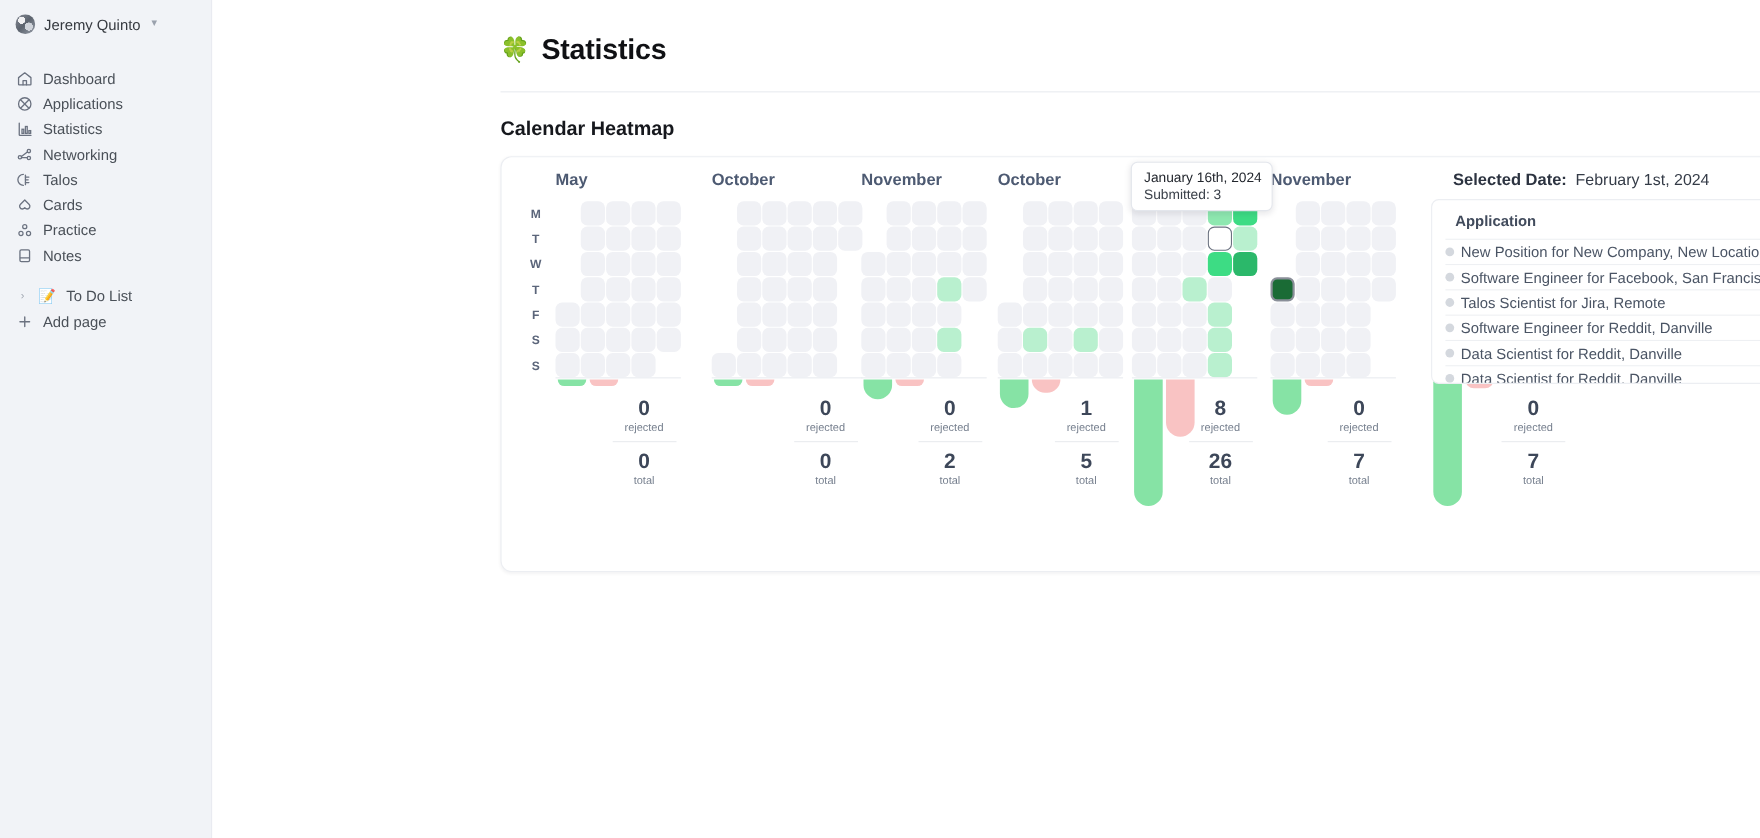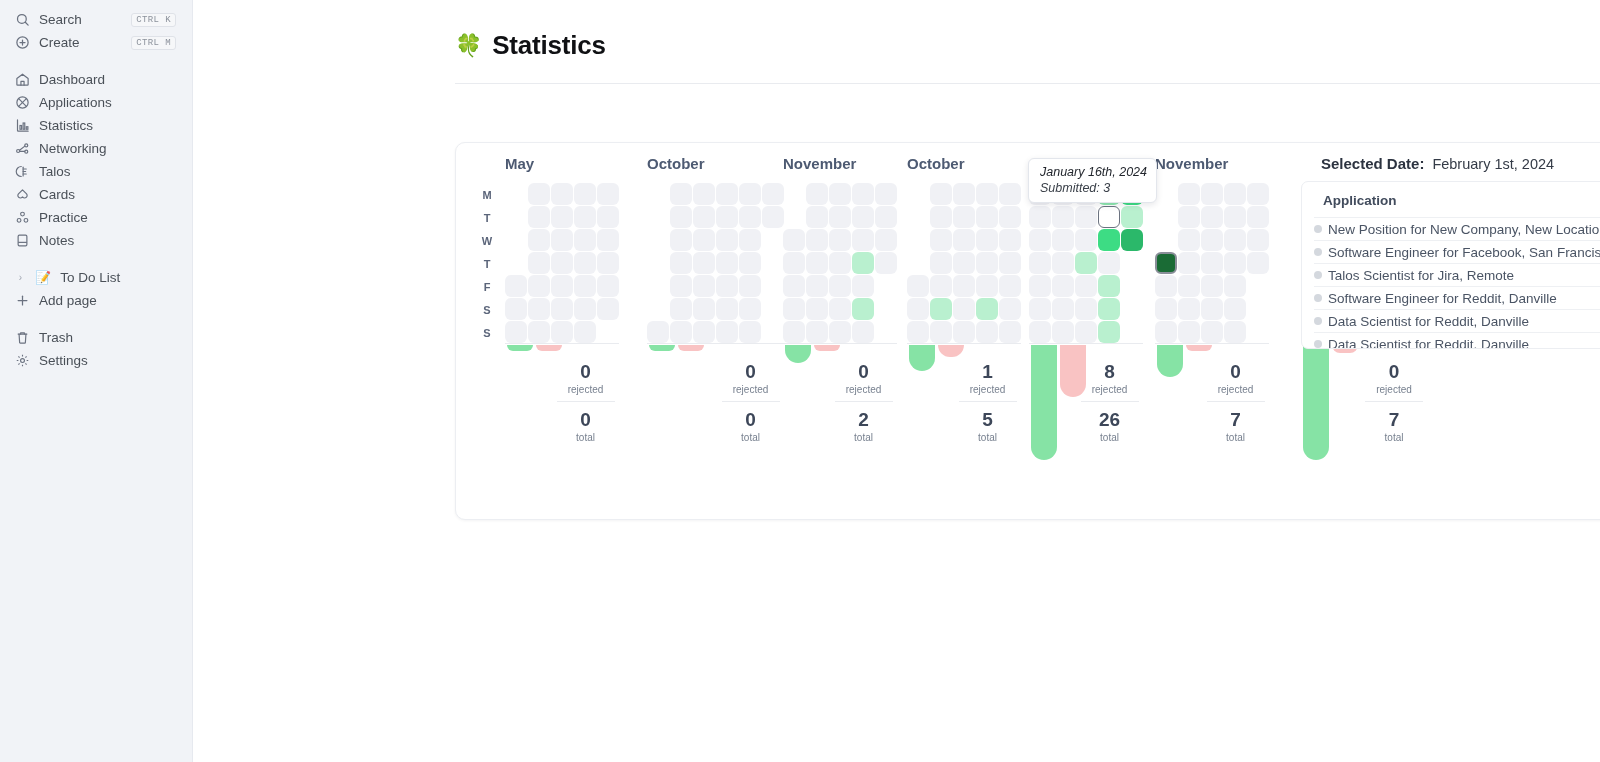--- a/index.html
+++ b/index.html
@@ -142,44 +142,26 @@
   }
   .dot { width: 8px; height: 8px; border-radius: 50%; background: #d4d8de; flex: 0 0 8px; }
 </style>
 </head>
 <body>
 
 <div class="app">
 
   <aside class="sidebar">
 
-
-    <div class="nav-group">
-      <div class="nav-item">
-        <span class="ic">
-          <svg viewBox="0 0 24 24" fill="none" stroke="currentColor" stroke-width="2" stroke-linecap="round">
-              <circle cx="11" cy="11" r="7"></circle>
-              <line x1="16.5" y1="16.5" x2="21" y2="21"></line>
-            </svg>
-        </span>
-        <span class="nav-label">Search</span>
-        <span class="kbd">CTRL K</span>
-      </div>
-      <div class="nav-item">
-        <span class="ic">
-          <svg viewBox="0 0 24 24" fill="none" stroke="currentColor" stroke-width="2" stroke-linecap="round">
-              <circle cx="12" cy="12" r="9"></circle>
-              <line x1="12" y1="8" x2="12" y2="16"></line>
-              <line x1="8" y1="12" x2="16" y2="12"></line>
-            </svg>
-        </span>
-        <span class="nav-label">Create</span>
-        <span class="kbd">CTRL M</span>
-      </div>
+    <div class="user-row">
+      <div class="avatar"></div>
+      <span class="user-name">Jeremy Quinto</span>
+      <span class="chev-updown">▾</span>
     </div>
+
 
     <div class="nav-group gap">
       <div class="nav-item">
         <span class="ic">
           <svg viewBox="0 0 24 24" fill="none" stroke="currentColor" stroke-width="1.9" stroke-linecap="round" stroke-linejoin="round">
               <path d="M3 10.5 12 3.5l9 7V20a1 1 0 0 1-1 1H4a1 1 0 0 1-1-1z"></path>
               <path d="M9.5 21v-6h5v6"></path>
             </svg>
         </span>
         <span class="nav-label">Dashboard</span>
@@ -265,53 +247,33 @@
         <span class="ic">
           <svg viewBox="0 0 24 24" fill="none" stroke="currentColor" stroke-width="2" stroke-linecap="round">
               <line x1="12" y1="5" x2="12" y2="19"></line>
               <line x1="5" y1="12" x2="19" y2="12"></line>
             </svg>
         </span>
         <span class="nav-label">Add page</span>
       </div>
     </div>
 
-    <div class="nav-group gap">
-      <div class="nav-item">
-        <span class="ic">
-          <svg viewBox="0 0 24 24" fill="none" stroke="currentColor" stroke-width="1.9" stroke-linecap="round" stroke-linejoin="round">
-              <path d="M5 6.5h14"></path>
-              <path d="M9 6.5V4.5h6v2"></path>
-              <path d="M6.5 6.5 7.4 20a1 1 0 0 0 1 1h7.2a1 1 0 0 0 1-1l.9-13.5"></path>
-            </svg>
-        </span>
-        <span class="nav-label">Trash</span>
-      </div>
-      <div class="nav-item">
-        <span class="ic">
-          <svg viewBox="0 0 24 24" fill="none" stroke="currentColor" stroke-width="1.8">
-              <circle cx="12" cy="12" r="3.1"></circle>
-              <path d="M12 2.8v2.6M12 18.6v2.6M21.2 12h-2.6M5.4 12H2.8M18.5 5.5l-1.8 1.8M7.3 16.7l-1.8 1.8M18.5 18.5l-1.8-1.8M7.3 7.3 5.5 5.5"></path>
-            </svg>
-        </span>
-        <span class="nav-label">Settings</span>
-      </div>
-    </div>
 
   </aside>
 
   <main class="main">
 
     <div class="page-head">
       <h1 class="page-title">
         <span class="clover">🍀</span>
         <span>Statistics</span>
       </h1>
     </div>
     <div class="divider"></div>
+    <h2 class="section-title">Calendar Heatmap</h2>
 
     <section class="card">
 
       <div class="daylabels" id="daylabels">
           <div class="daylabel">M</div>
           <div class="daylabel">T</div>
           <div class="daylabel">W</div>
           <div class="daylabel">T</div>
           <div class="daylabel">F</div>
           <div class="daylabel">S</div>
@@ -692,21 +654,21 @@
           <div class="bar neg" style="left: 876px; top: 202px; height: 8px;"></div>
           <div class="stat" style="left: 903px; top: 218px;">
             <div class="num">0</div>
             <div class="lbl">rejected</div>
             <div class="rule"></div>
             <div class="num">7</div>
             <div class="lbl">total</div>
           </div>
         </div>
 
-      <div class="tooltip" style="left:572px; top:15px;font-style:italic;">
+      <div class="tooltip" style="left:572px; top:4px;">
         <div class="tt-date">January 16th, 2024</div>
         <div class="tt-sub">Submitted: 3</div>
       </div>
 
       <div class="sel-panel">
         <div class="sel-head">
           <span class="k">Selected Date:</span>
           <span class="v">February 1st, 2024</span>
         </div>
       </div>

